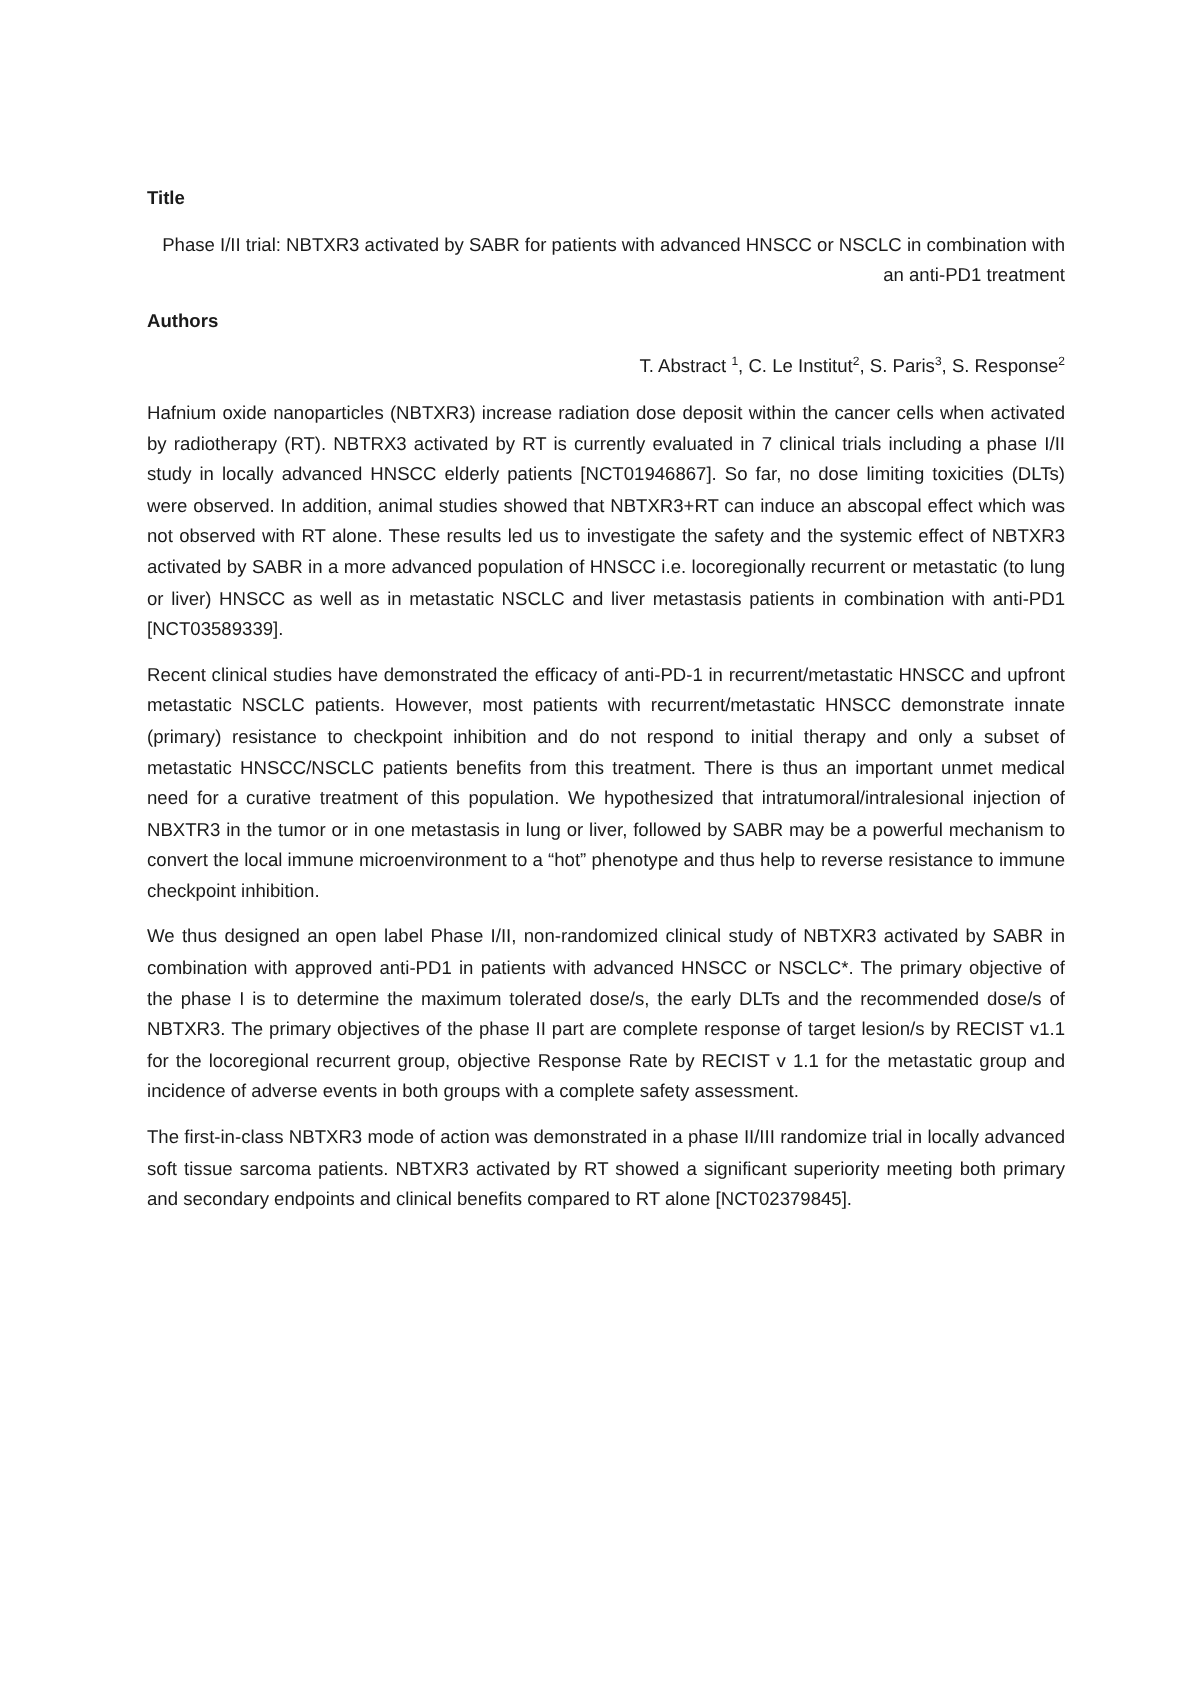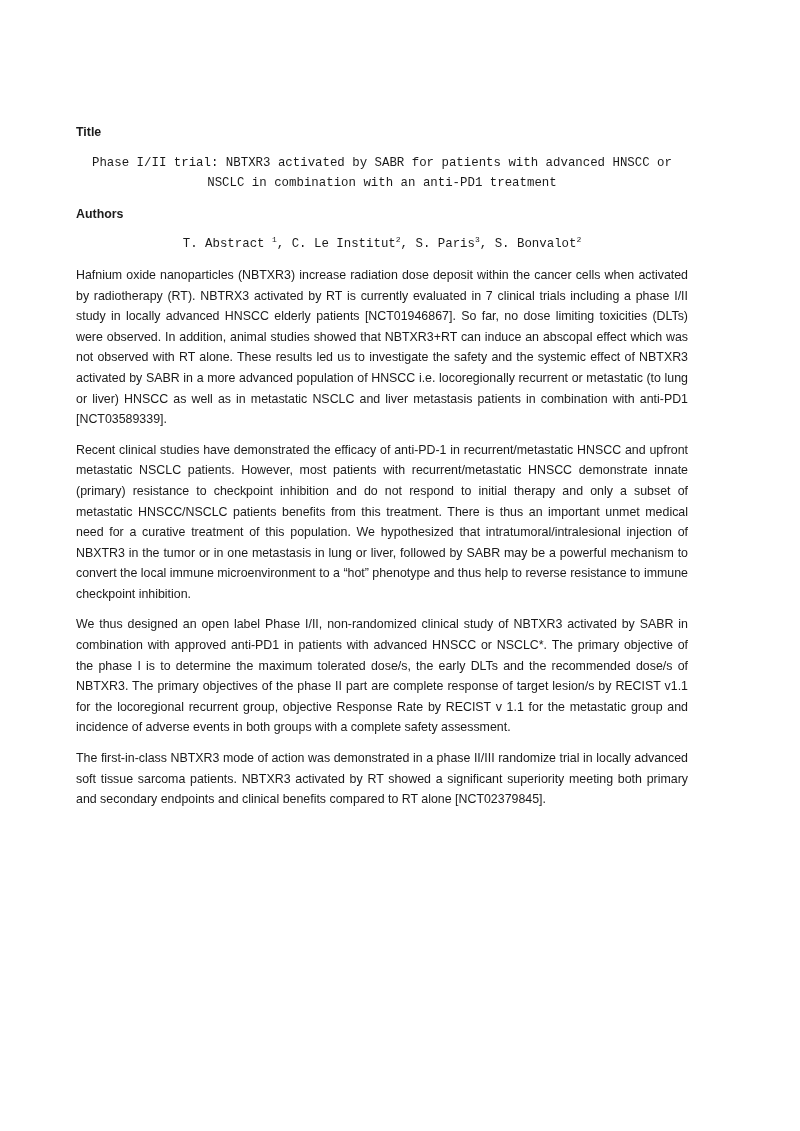--- a/index.html
+++ b/index.html
@@ -1,42 +1,42 @@
 <!DOCTYPE html>
 <html><head>
   <meta charset="utf-8">
   <style>
     html, body { margin: 0; padding: 0; background: #ffffff; }
     body { width: 800px; height: 1131px; overflow: hidden; position: relative; }
     .page {
       position: absolute;
-      left: 76px;
+      left: 98px;
       top: 122px;
       width: 612px;
       font-family: "Liberation Sans", sans-serif;
       font-size: 12.4px;
       line-height: 20.6px;
       color: #1a1a1a;
     }
     .heading { font-weight: bold; margin: 0 0 10px 0; }
     .para { margin: 0 0 10px 0; text-align: justify; }
-    .para.left { text-align: center; font-family: Liberation Mono, monospace; }
+    .para.left { text-align: right; }
     sup { font-size: 8px; line-height: 0; vertical-align: 5px; }
     .gap { height: 20px; }
   </style>
 </head>
 <body>
 
 <div class="page">
   <p class="heading">Title</p>
   <p class="para left" style="hyphens:auto;">Phase I/II trial: NBTXR3 activated by SABR for patients with advanced HNSCC or NSCLC in combination with an anti-PD1 treatment</p>
 
   <p class="heading">Authors</p>
   <p class="para left">
-    <span><span>T. Abstract </span><sup>1</sup><span>, </span></span><span><span>C. Le Institut</span><sup>2</sup><span>, </span></span><span><span>S. Paris</span><sup>3</sup><span>, </span></span><span><span>S. Bonvalot</span><sup>2</sup><span></span></span>
+    <span><span>T. Abstract </span><sup>1</sup><span>, </span></span><span><span>C. Le Institut</span><sup>2</sup><span>, </span></span><span><span>S. Paris</span><sup>3</sup><span>, </span></span><span><span>S. Response</span><sup>2</sup><span></span></span>
   </p>
 
   <p class="para">Hafnium oxide nanoparticles (NBTXR3) increase radiation dose deposit within the cancer cells when activated by radiotherapy (RT). NBTRX3 activated by RT is currently evaluated in 7 clinical trials including a phase I/II study in locally advanced HNSCC elderly patients [NCT01946867]. So far, no dose limiting toxicities (DLTs) were observed. In addition, animal studies showed that NBTXR3+RT can induce an abscopal effect which was not observed with RT alone. These results led us to investigate the safety and the systemic effect of NBTXR3 activated by SABR in a more advanced population of HNSCC i.e. locoregionally recurrent or metastatic (to lung or liver) HNSCC as well as in metastatic NSCLC and liver metastasis patients in combination with anti-PD1 [NCT03589339].</p>
   <p class="para">Recent clinical studies have demonstrated the efficacy of anti-PD-1 in recurrent/metastatic HNSCC and upfront metastatic NSCLC patients. However, most patients with recurrent/metastatic HNSCC demonstrate innate (primary) resistance to checkpoint inhibition and do not respond to initial therapy and only a subset of metastatic HNSCC/NSCLC patients benefits from this treatment. There is thus an important unmet medical need for a curative treatment of this population. We hypothesized that intratumoral/intralesional injection of NBXTR3 in the tumor or in one metastasis in lung or liver, followed by SABR may be a powerful mechanism to convert the local immune microenvironment to a “hot” phenotype and thus help to reverse resistance to immune checkpoint inhibition.</p>
   <p class="para">We thus designed an open label Phase I/II, non-randomized clinical study of NBTXR3 activated by SABR in combination with approved anti-PD1 in patients with advanced HNSCC or NSCLC*. The primary objective of the phase I is to determine the maximum tolerated dose/s, the early DLTs and the recommended dose/s of NBTXR3. The primary objectives of the phase II part are complete response of target lesion/s by RECIST v1.1 for the locoregional recurrent group, objective Response Rate by RECIST v 1.1 for the metastatic group and incidence of adverse events in both groups with a complete safety assessment.</p>
   <p class="para">The first-in-class NBTXR3 mode of action was demonstrated in a phase II/III randomize trial in locally advanced soft tissue sarcoma patients. NBTXR3 activated by RT showed a significant superiority meeting both primary and secondary endpoints and clinical benefits compared to RT alone [NCT02379845].</p>
   <div class="gap"></div>
 </div>
 
 </body></html>

